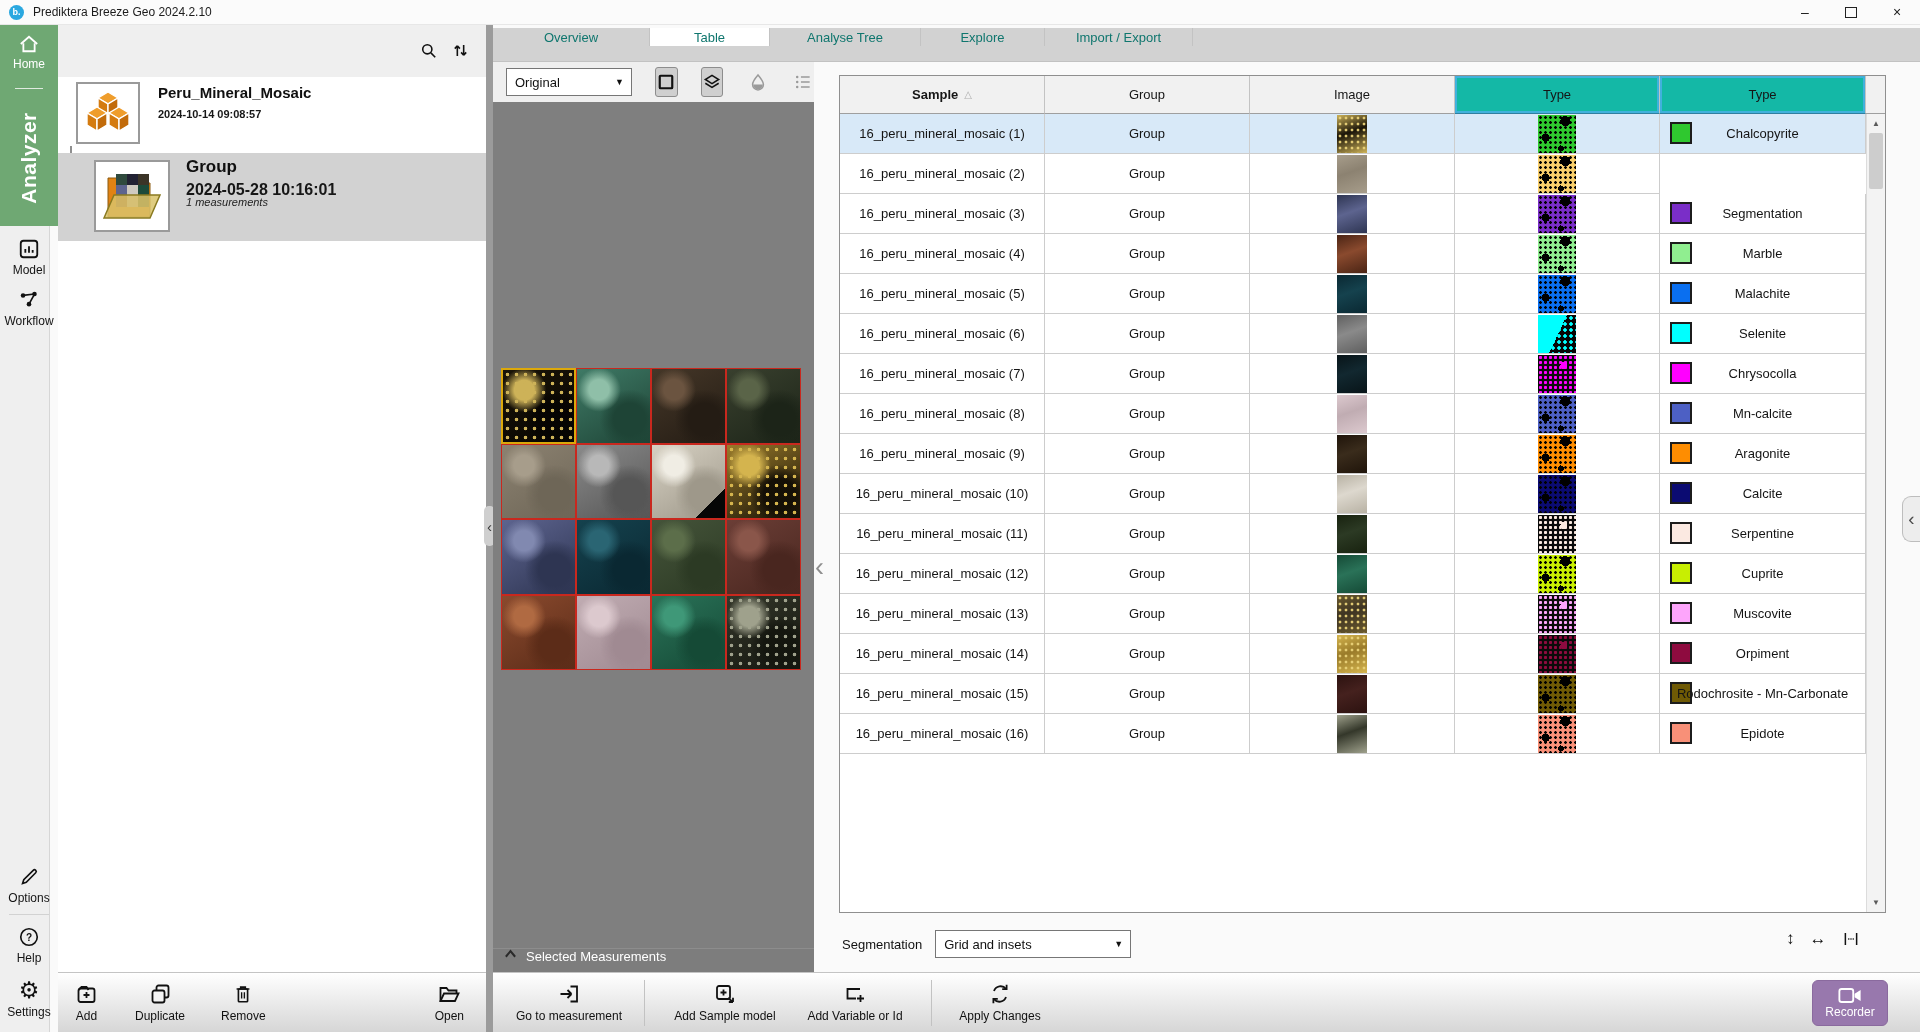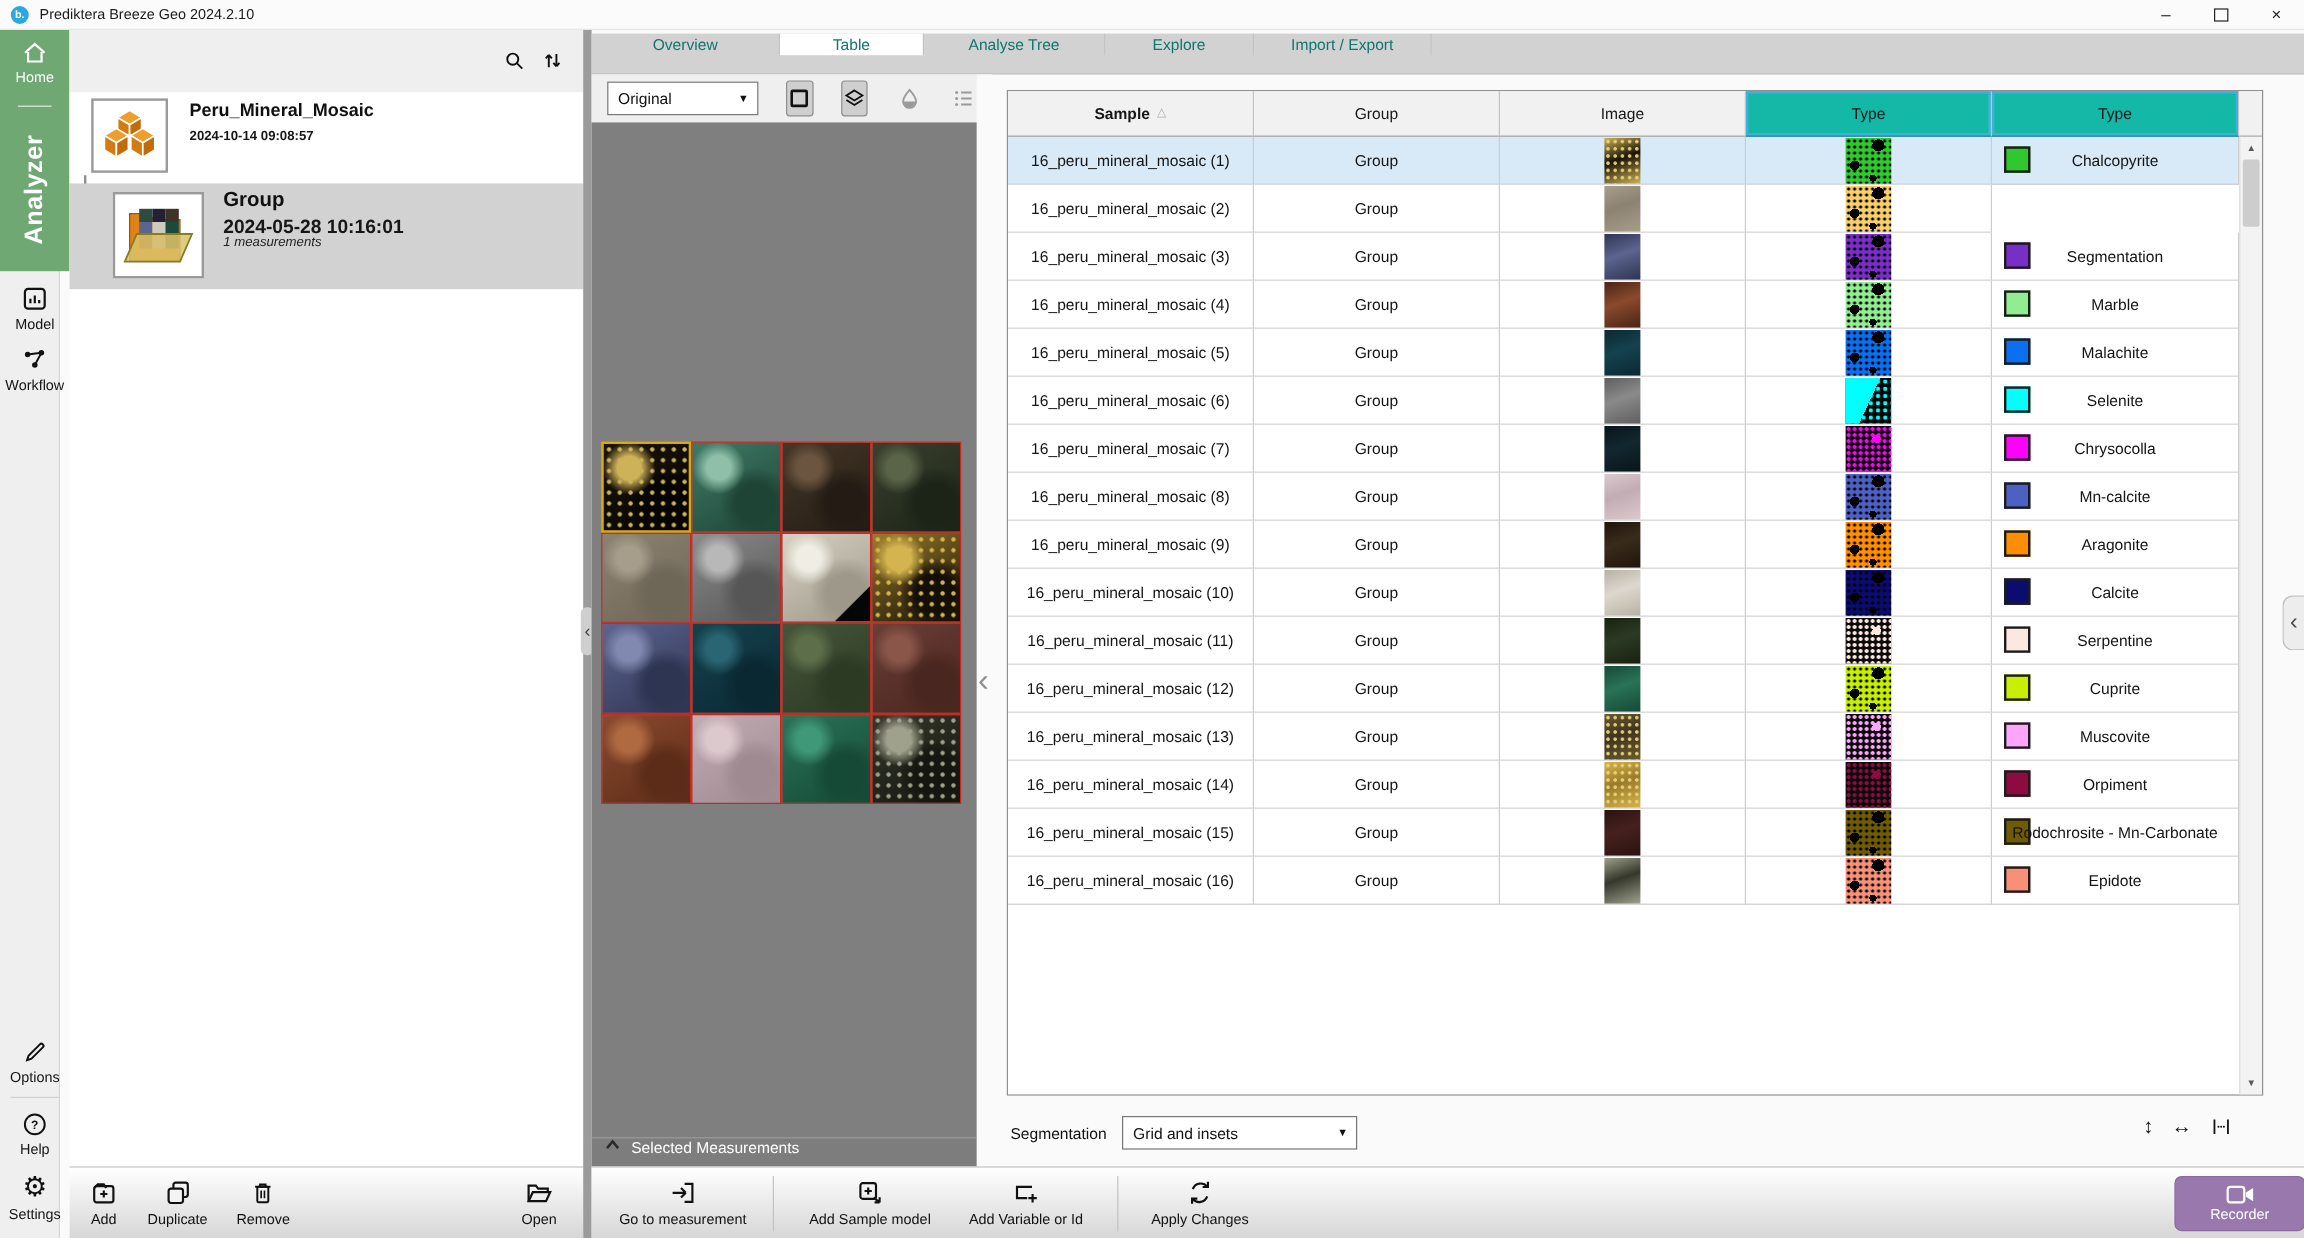--- a/index.html
+++ b/index.html
@@ -42,21 +42,21 @@
   .group-item{position:absolute;top:129px;left:0;right:0;height:88px;background:#d2d2d2}
   .group-thumb{position:absolute;left:36px;top:7px;width:76px;height:72px;border:2px solid #9a9a9a;background:#fff;
                box-sizing:border-box;display:flex;align-items:center;justify-content:center}
   .group-title{position:absolute;left:128px;top:4px;font-size:17px;font-weight:bold;color:#101010}
   .group-date{position:absolute;left:128px;top:28px;font-size:16px;font-weight:bold;color:#171717}
   .group-meta{position:absolute;left:128px;top:43px;font-size:11px;font-style:italic;color:#222}
 
   
   .tb{height:60px;background:linear-gradient(#ffffff,#d6d6d6);border-top:1px solid #c4c4c4;box-sizing:border-box;
       display:flex;align-items:center}
-  .tb-left{position:absolute;left:0;right:0;bottom:0;padding-left:16px;gap:24px}
+  .tb-left{position:absolute;left:0;right:0;bottom:0;padding-left:16px;gap:36px}
   .tb-item{display:flex;flex-direction:column;align-items:center;gap:3px;font-size:12px;color:#111;white-space:nowrap}
   .tb-spacer{flex:1}
   .tb-open{margin-right:22px}
   .tb-right{position:absolute;left:493px;right:0;bottom:0;height:60px;background:linear-gradient(#ffffff,#d6d6d6);
             border-top:1px solid #c4c4c4;box-sizing:border-box;display:flex;align-items:center;padding-left:14px}
   .tb-sep{width:1px;height:46px;background:#c2c2c2;margin:0 13px}
 
   
   .splitter{position:absolute;left:486px;top:24px;bottom:0;width:7px;background:#9b9b9b}
   .notch{position:absolute;top:482px;left:-2px;width:11px;height:40px;background:#cfcfcf;border-radius:5px;
@@ -112,21 +112,21 @@
   .vscroll{position:absolute;top:38px;right:0;bottom:0;width:19px;background:#f3f3f3;border-left:1px solid #dcdcdc;box-sizing:border-box}
   .vs-btn{position:absolute;left:0;width:100%;height:17px;display:flex;align-items:center;justify-content:center;
           font-size:8px;color:#5a5a5a}
   .vs-thumb{position:absolute;left:2px;right:2px;top:19px;height:56px;background:#cdcdcd;border-radius:2px}
 
   
   .seg-row{position:absolute;left:842px;top:930px;display:flex;align-items:center;gap:13px;font-size:13px;color:#111}
   .resize-icons{position:absolute;left:1786px;top:929px;display:flex;gap:15px;align-items:center;font-size:17px;color:#111}
 
   
-  .recorder{position:absolute;left:1812px;top:980px;width:109px;height:46px;background:#9878AD;border:1px solid #8a6a9e;
+  .recorder{position:absolute;left:1812px;top:980px;width:76px;height:46px;background:#9878AD;border:1px solid #8a6a9e;
             border-radius:6px;display:flex;flex-direction:column;align-items:center;justify-content:center;color:#fff;
             font-size:12px;gap:1px;box-sizing:border-box}
 
   svg{display:block}
 </style>
 </head>
 <body>
 
 <div id="app">
 

